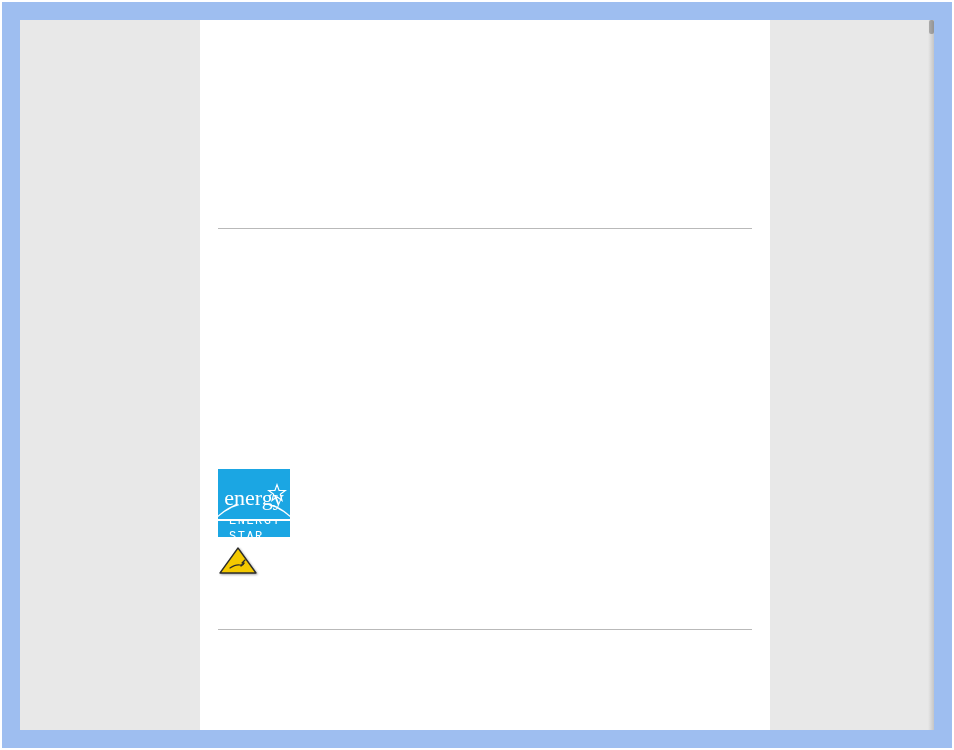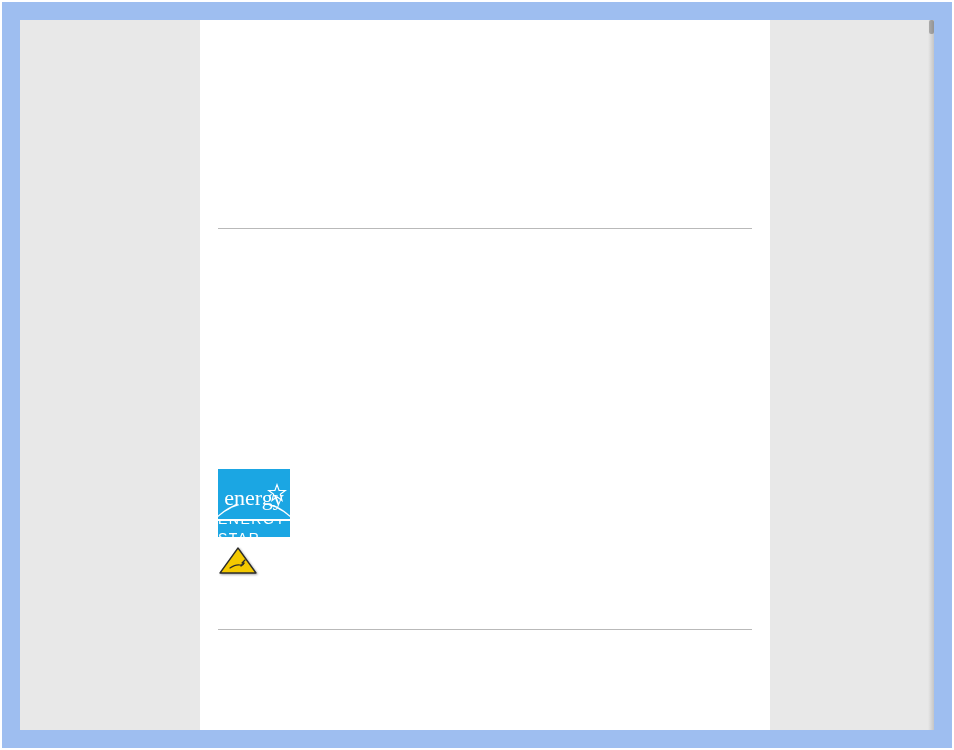--- a/index.html
+++ b/index.html
@@ -108,26 +108,26 @@
     right: -20px;
     bottom: -44px;
     height: 60px;
     border-top: 2px solid #ffffff;
     border-radius: 50% 50% 0 0 / 100% 100% 0 0;
   }
   .es-bar {
     height: 16px;
     background: #1ba6e3;
     color: #ffffff;
-    font-size: 14px;
+    font-size: 12px;
     letter-spacing: 1.5px;
     display: flex;
     align-items: center;
-    padding-left: 0;
-    font-family: Liberation Sans, sans-serif;
+    padding-left: 11px;
+    font-family: Liberation Mono, monospace;
     margin-top: 2px;
   }
   .esd-tri {
     width: 40px;
     height: 28px;
     position: relative;
     margin-top: 6px;
     filter: drop-shadow(1px 1px 1px rgba(0,0,0,0.35));
   }
   .hr-2 { margin-top: 54px; }

